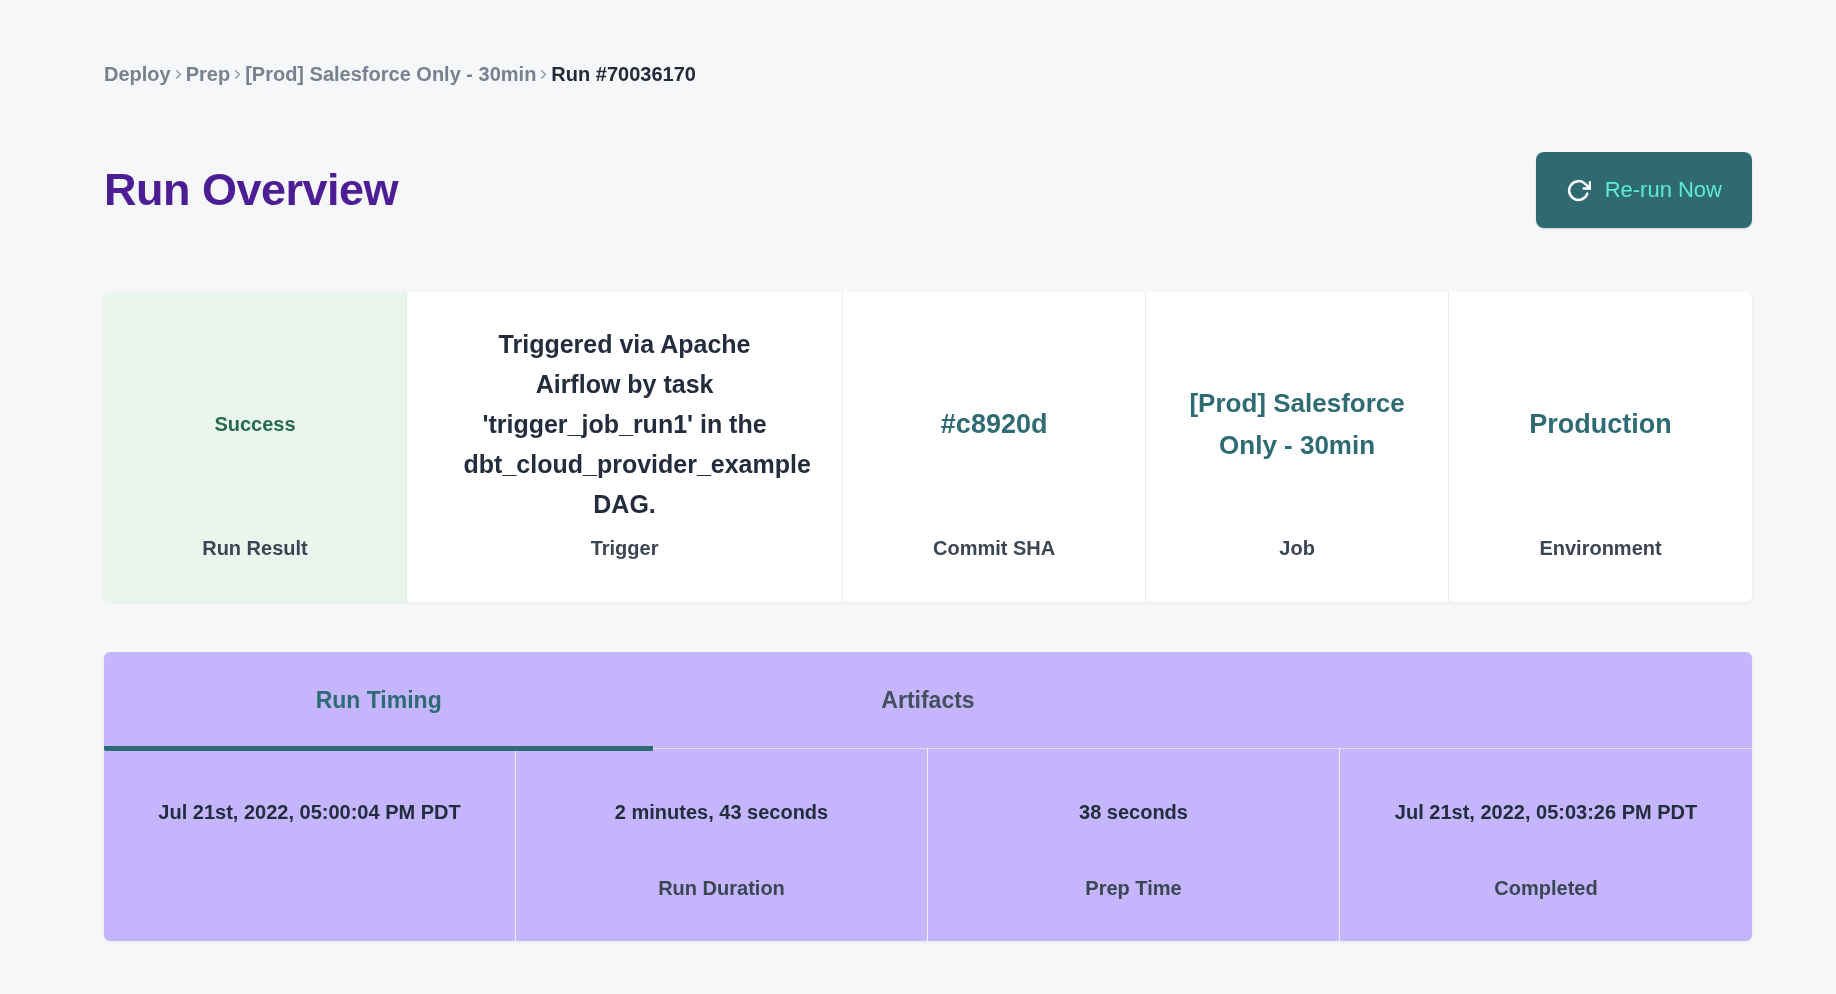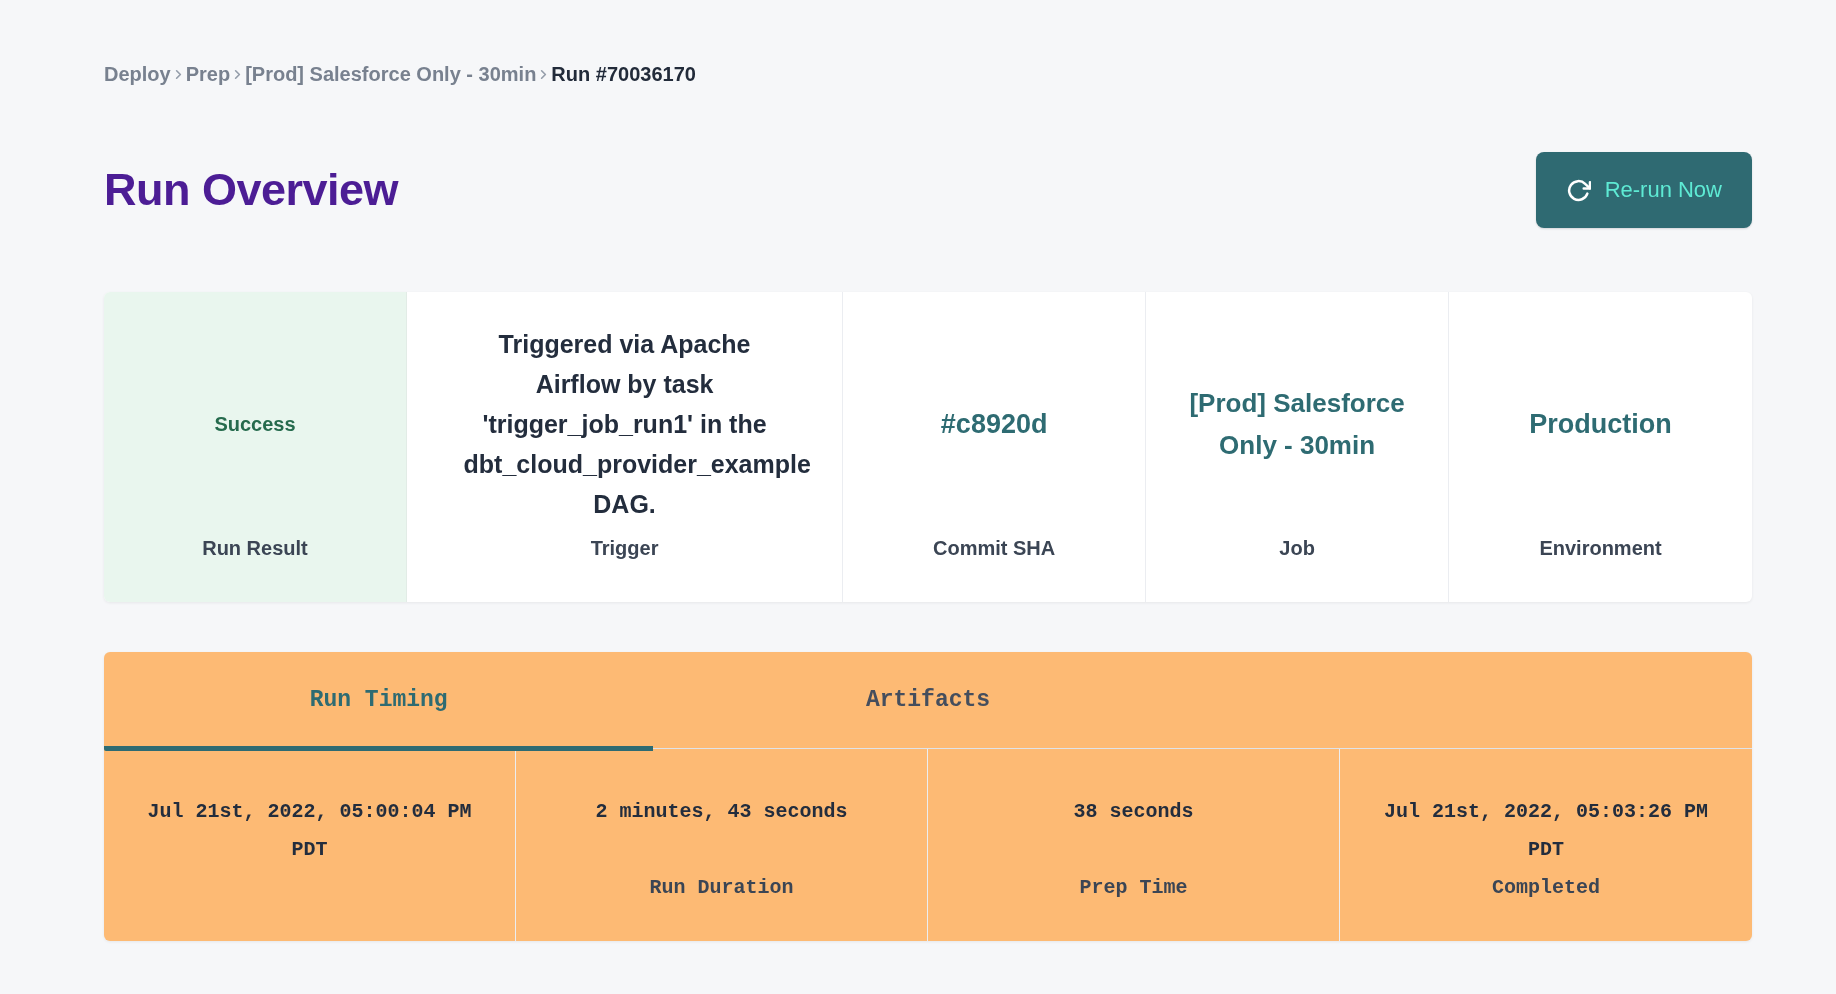--- a/index.html
+++ b/index.html
@@ -45,23 +45,22 @@
   .cell .label { font-size: 20px; font-weight: 600; color: #3b4554; margin-bottom: 42px; line-height: 24px; }
   .val { text-align: center; font-weight: 700; }
   .cell-success { background: #e9f6ee; border-radius: 6px 0 0 6px; border-right: 1px solid #e2ece6; }
   .val-success { color: #266b4d; font-size: 20px; }
   .val-plain { color: #232d3d; font-size: 25px; line-height: 40px; max-width: 322px; }
   .val-link { color: #2e6b72; font-size: 27px; line-height: 42px; cursor: pointer; }
   .val-job { max-width: 216px; font-size: 26px; }
 
   
   .panel {
-    margin-top: 50px; background: #fdba74; border-radius: 6px;
+    margin-top: 50px; background: #c4b5fd; border-radius: 6px;
     box-shadow: 0 1px 3px rgba(22,29,37,0.07);
-    font-family: Liberation Mono, monospace;
   }
   .tabs { display: grid; grid-template-columns: 1fr 1fr 1fr; height: 97px; border-bottom: 1px solid #dfe3e9; }
   .tab {
     display: flex; align-items: center; justify-content: center;
     font-size: 23px; font-weight: 600; color: #454e5d; cursor: pointer; position: relative;
   }
   .tab.active { color: #2e6b72; }
   .tab.active::after {
     content: ""; position: absolute; left: 0; right: 0; bottom: -3px; height: 5px;
     background: #2e6b72; border-radius: 0 0 0 2px;

